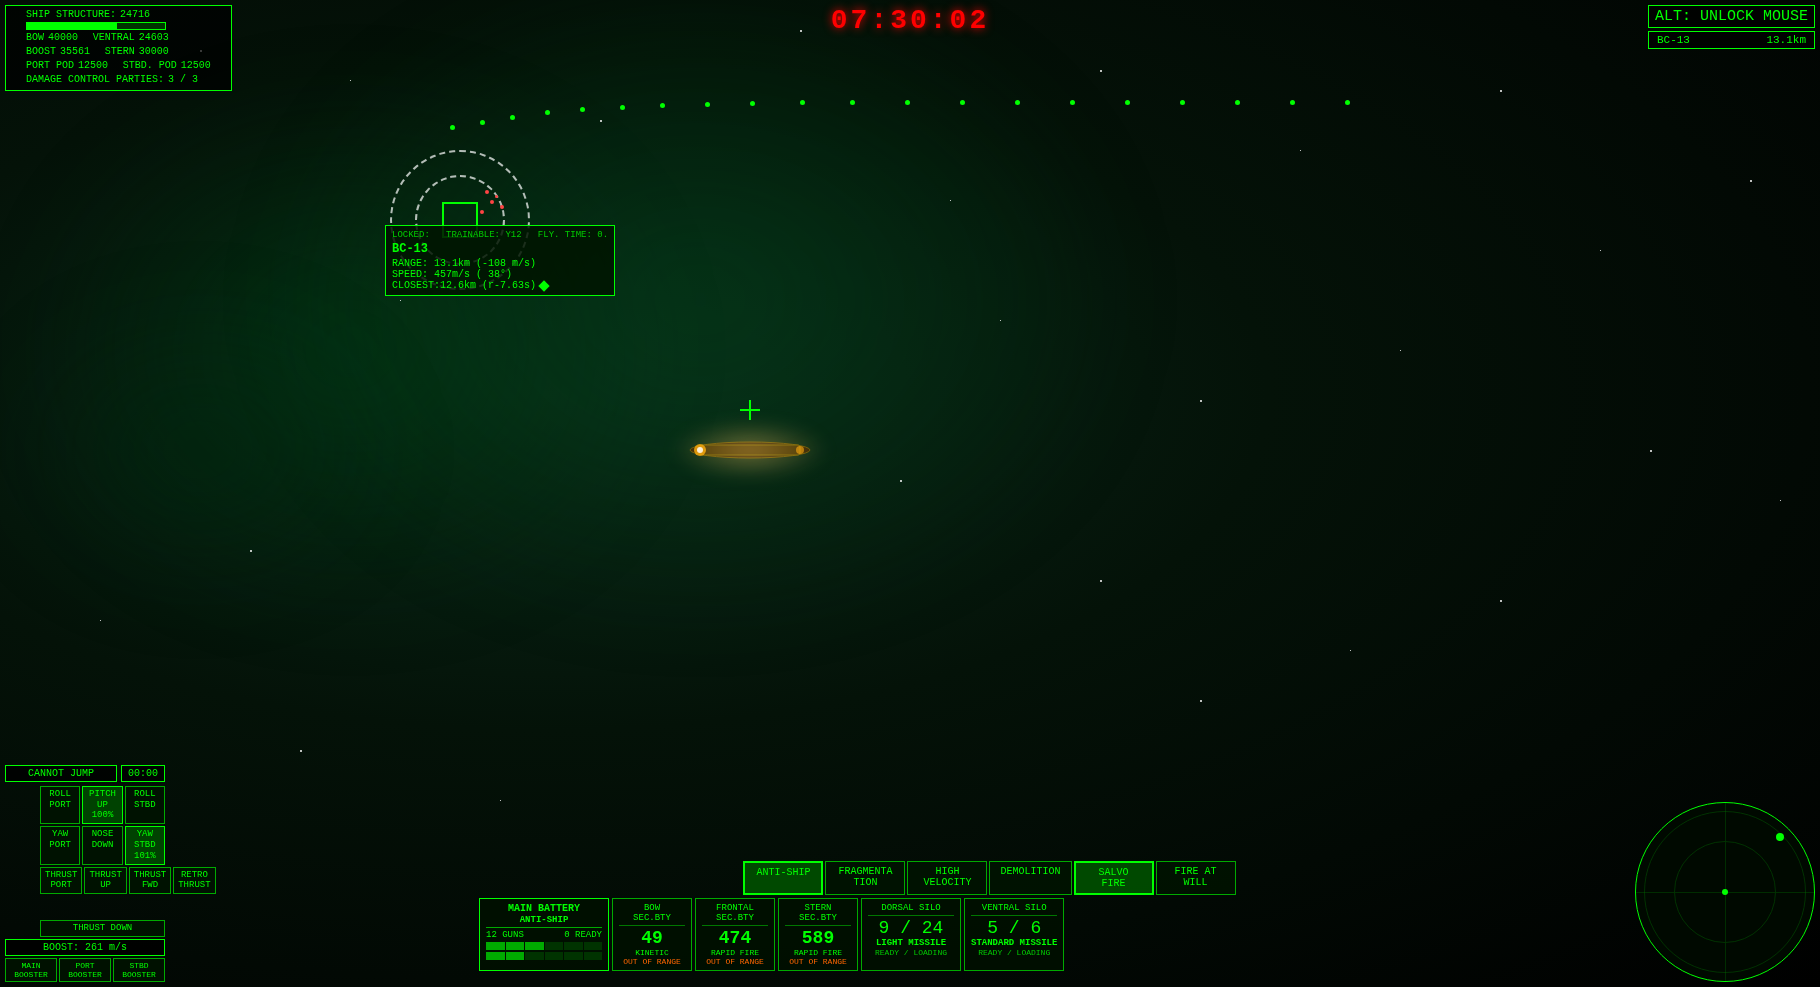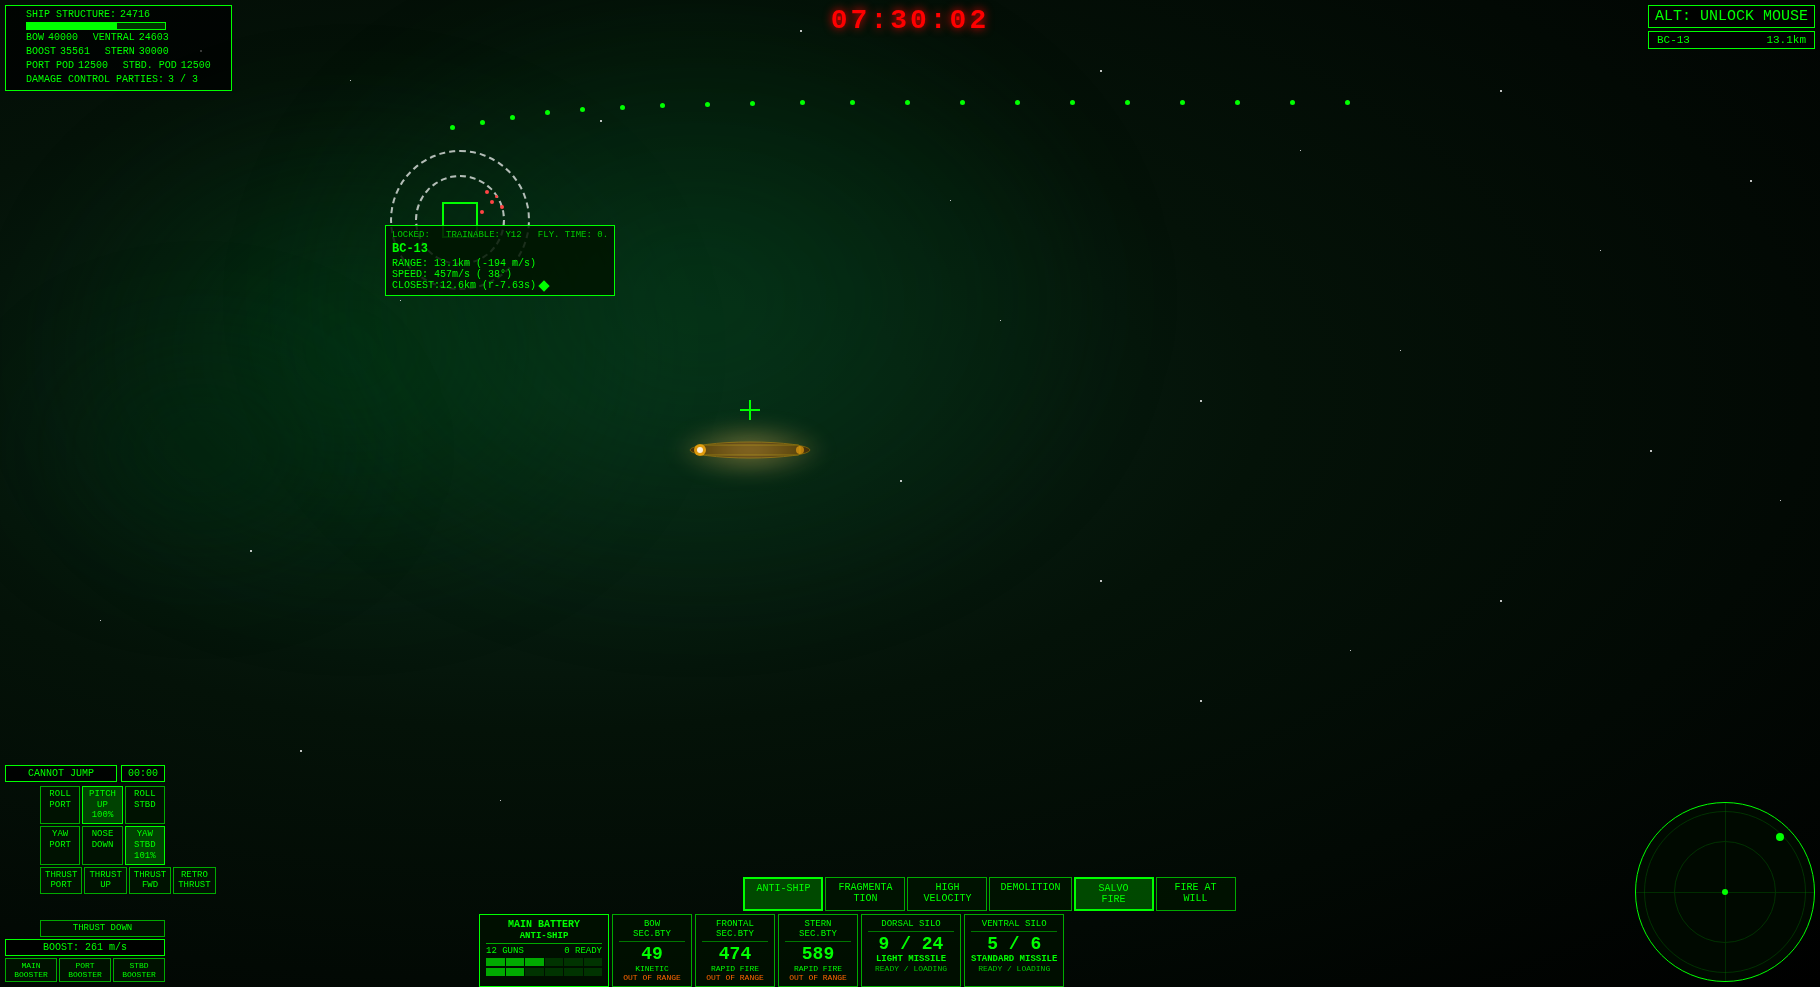--- a/index.html
+++ b/index.html
@@ -324,21 +324,21 @@
       border: 1px solid #00aa00;
       padding: 2px 4px;
       font-size: 8px;
       color: #00ff00;
       text-align: center;
     }
 
     
     #bottom-center {
       position: absolute;
-      bottom: 0;
+      bottom: 16px;
       left: 460px;
       right: 320px;
       z-index: 10;
       padding-left: 19px;
     }
 
     
     #weapon-tabs {
       display: flex;
       gap: 2px;
@@ -419,21 +419,21 @@
     .silo-panel .sp-title {
       font-size: 9px;
       text-align: center;
       border-bottom: 1px solid #007700;
       padding-bottom: 2px;
       margin-bottom: 2px;
     }
     .silo-panel .sp-count {
       font-size: 18px;
       text-align: center;
-      font-weight: bold;
+      font-weight: normal;
     }
     .silo-panel .sp-type {
       font-size: 9px;
       text-align: center;
       font-weight: bold;
     }
     .silo-panel .sp-status {
       font-size: 8px;
       text-align: center;
       color: #00cc00;
@@ -581,21 +581,21 @@
   <div class="target-dot" style="top:40px;left:95px;"></div>
   <div class="target-dot" style="top:55px;left:110px;"></div>
   <div class="target-dot" style="top:45px;left:105px;width:3px;height:3px;"></div>
 </div>
 
 <div id="target-data">
   <div class="lock-info">LOCKED: &nbsp; TRAINABLE: Y12 &nbsp; FLY. TIME: 0.</div>
   <div class="target-name">BC-13</div>
   <div>
     <span>RANGE: </span>
-    <span>13.1km (-194 m/s)</span>
+    <span>13.1km (-108 m/s)</span>
   </div>
   <div>
     <span>SPEED: </span>
     <span>457m/s ( 38°)</span>
   </div>
   <div style="display:flex;align-items:center;">
     <span>CLOSEST: </span>
     <span>12.6km (r-7.63s)</span>
     <span class="target-diamond"></span>
   </div>

